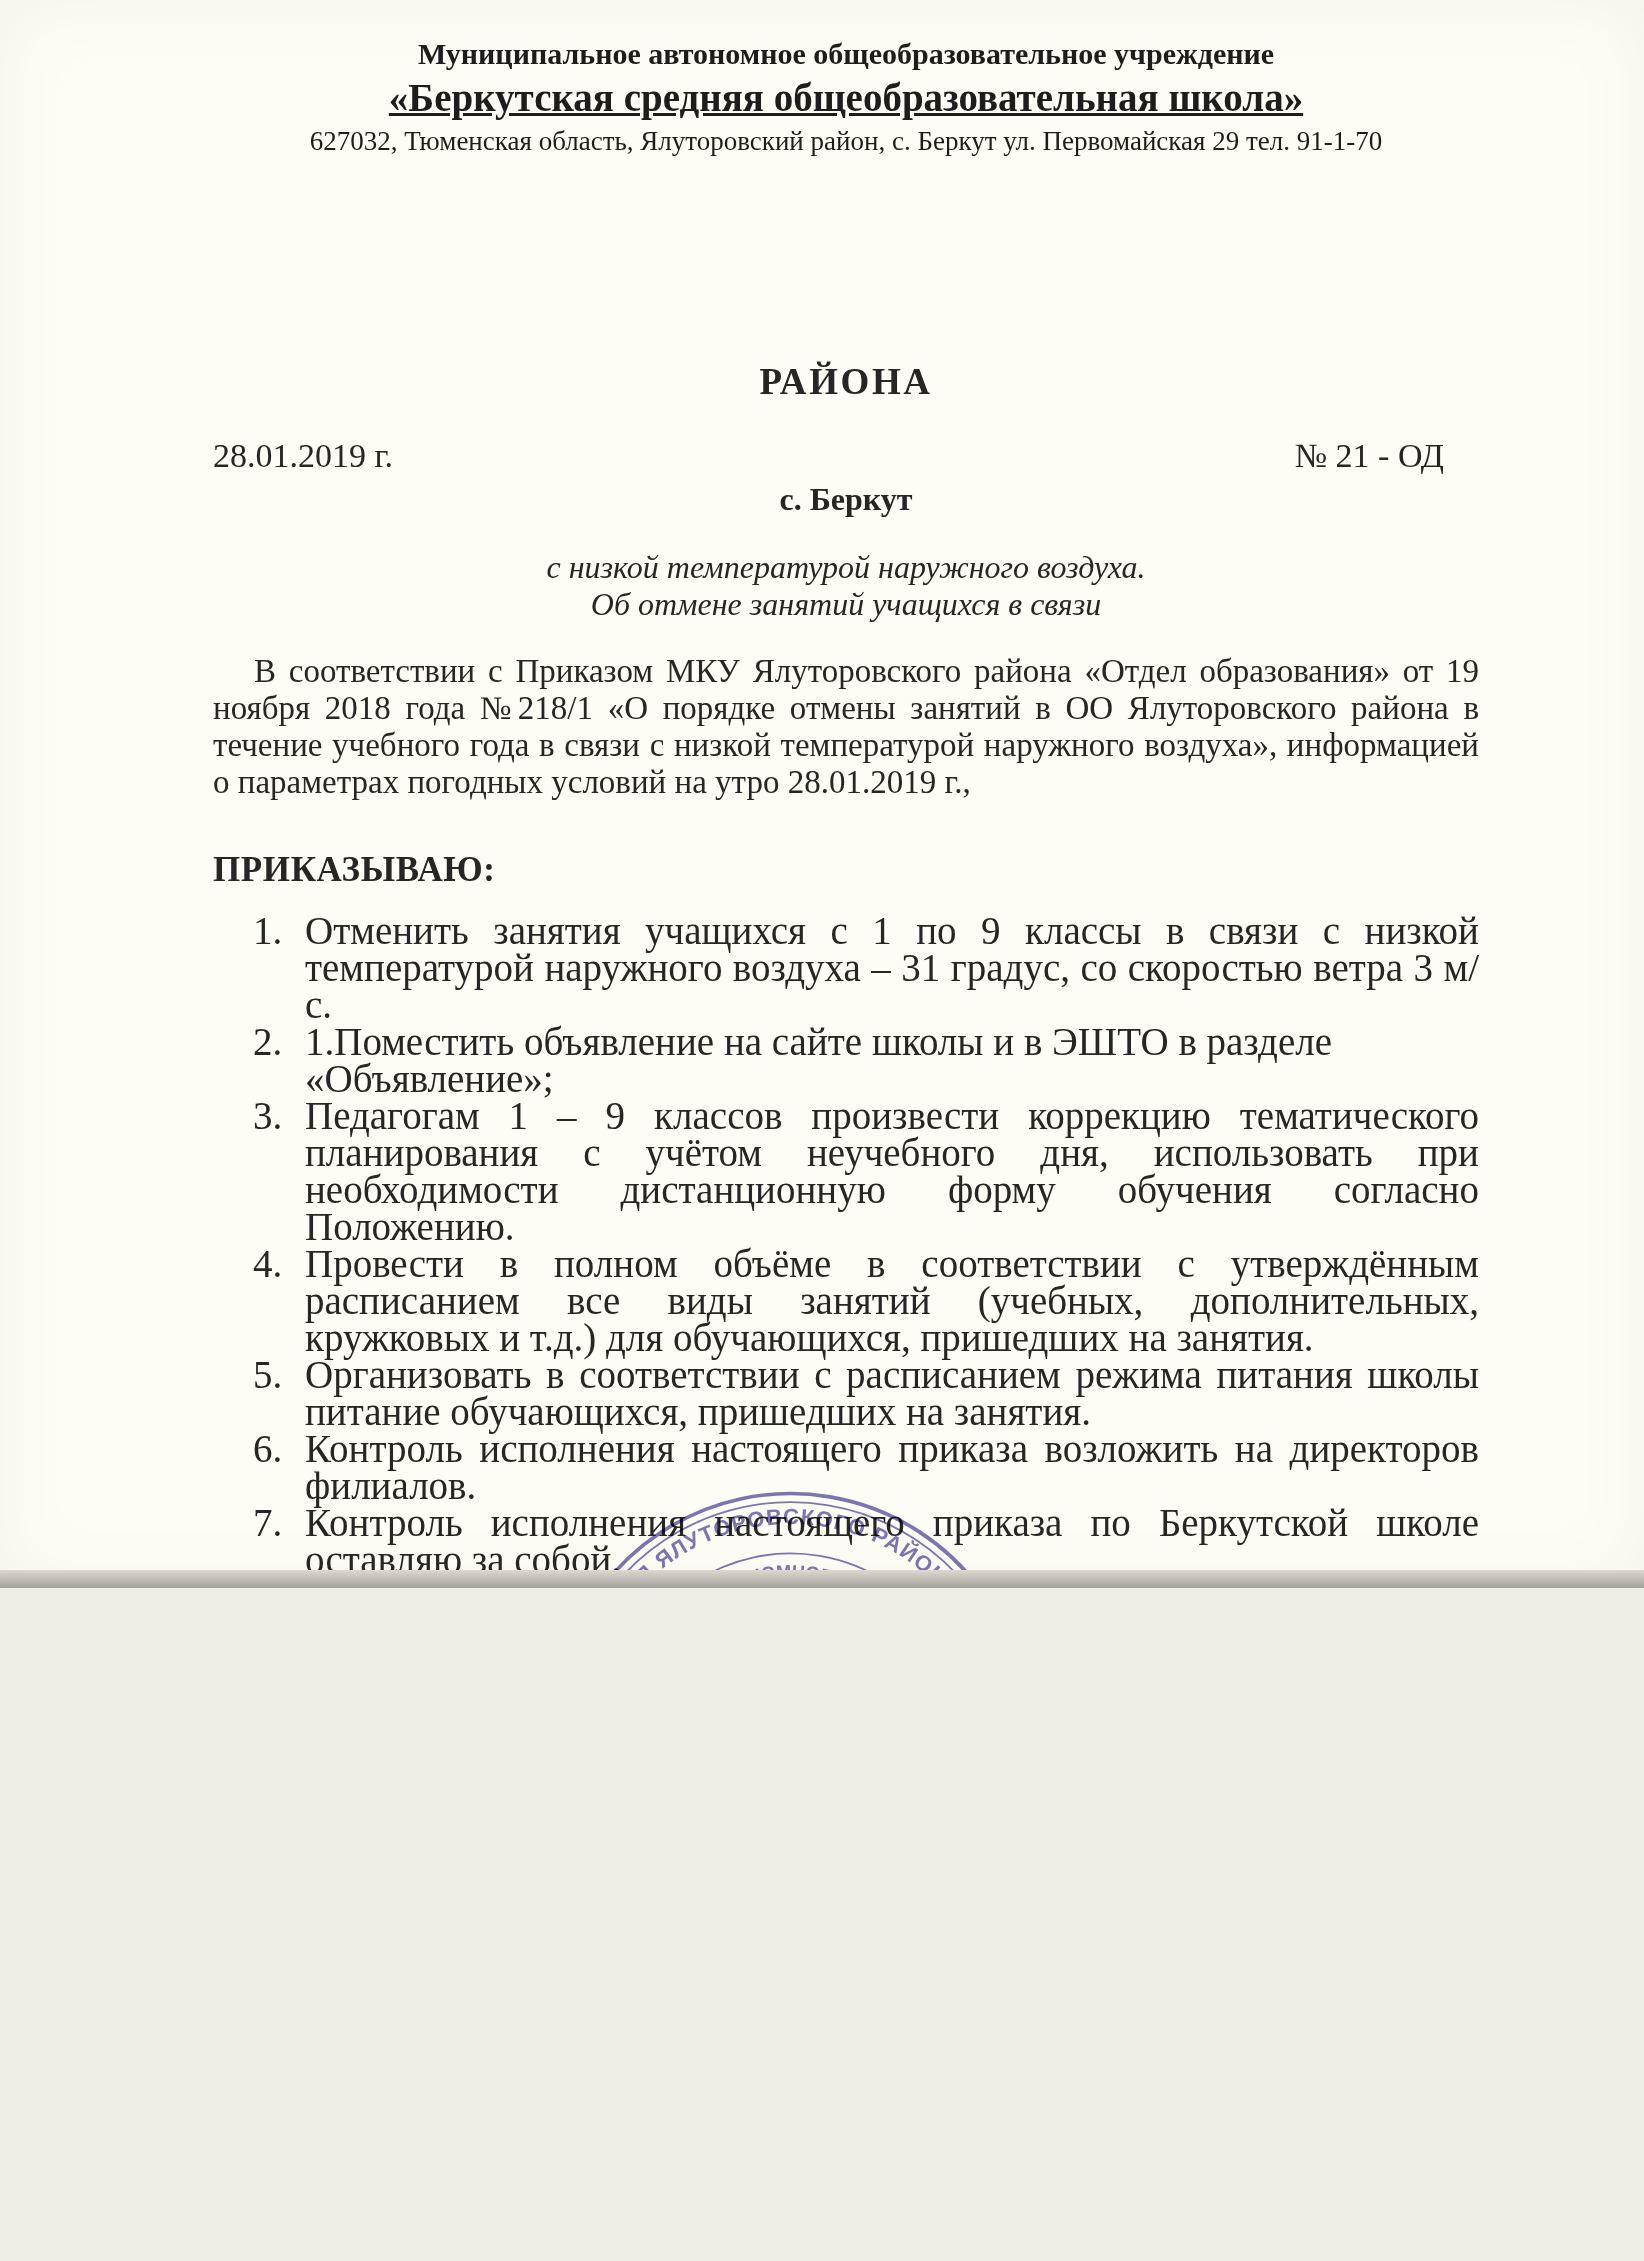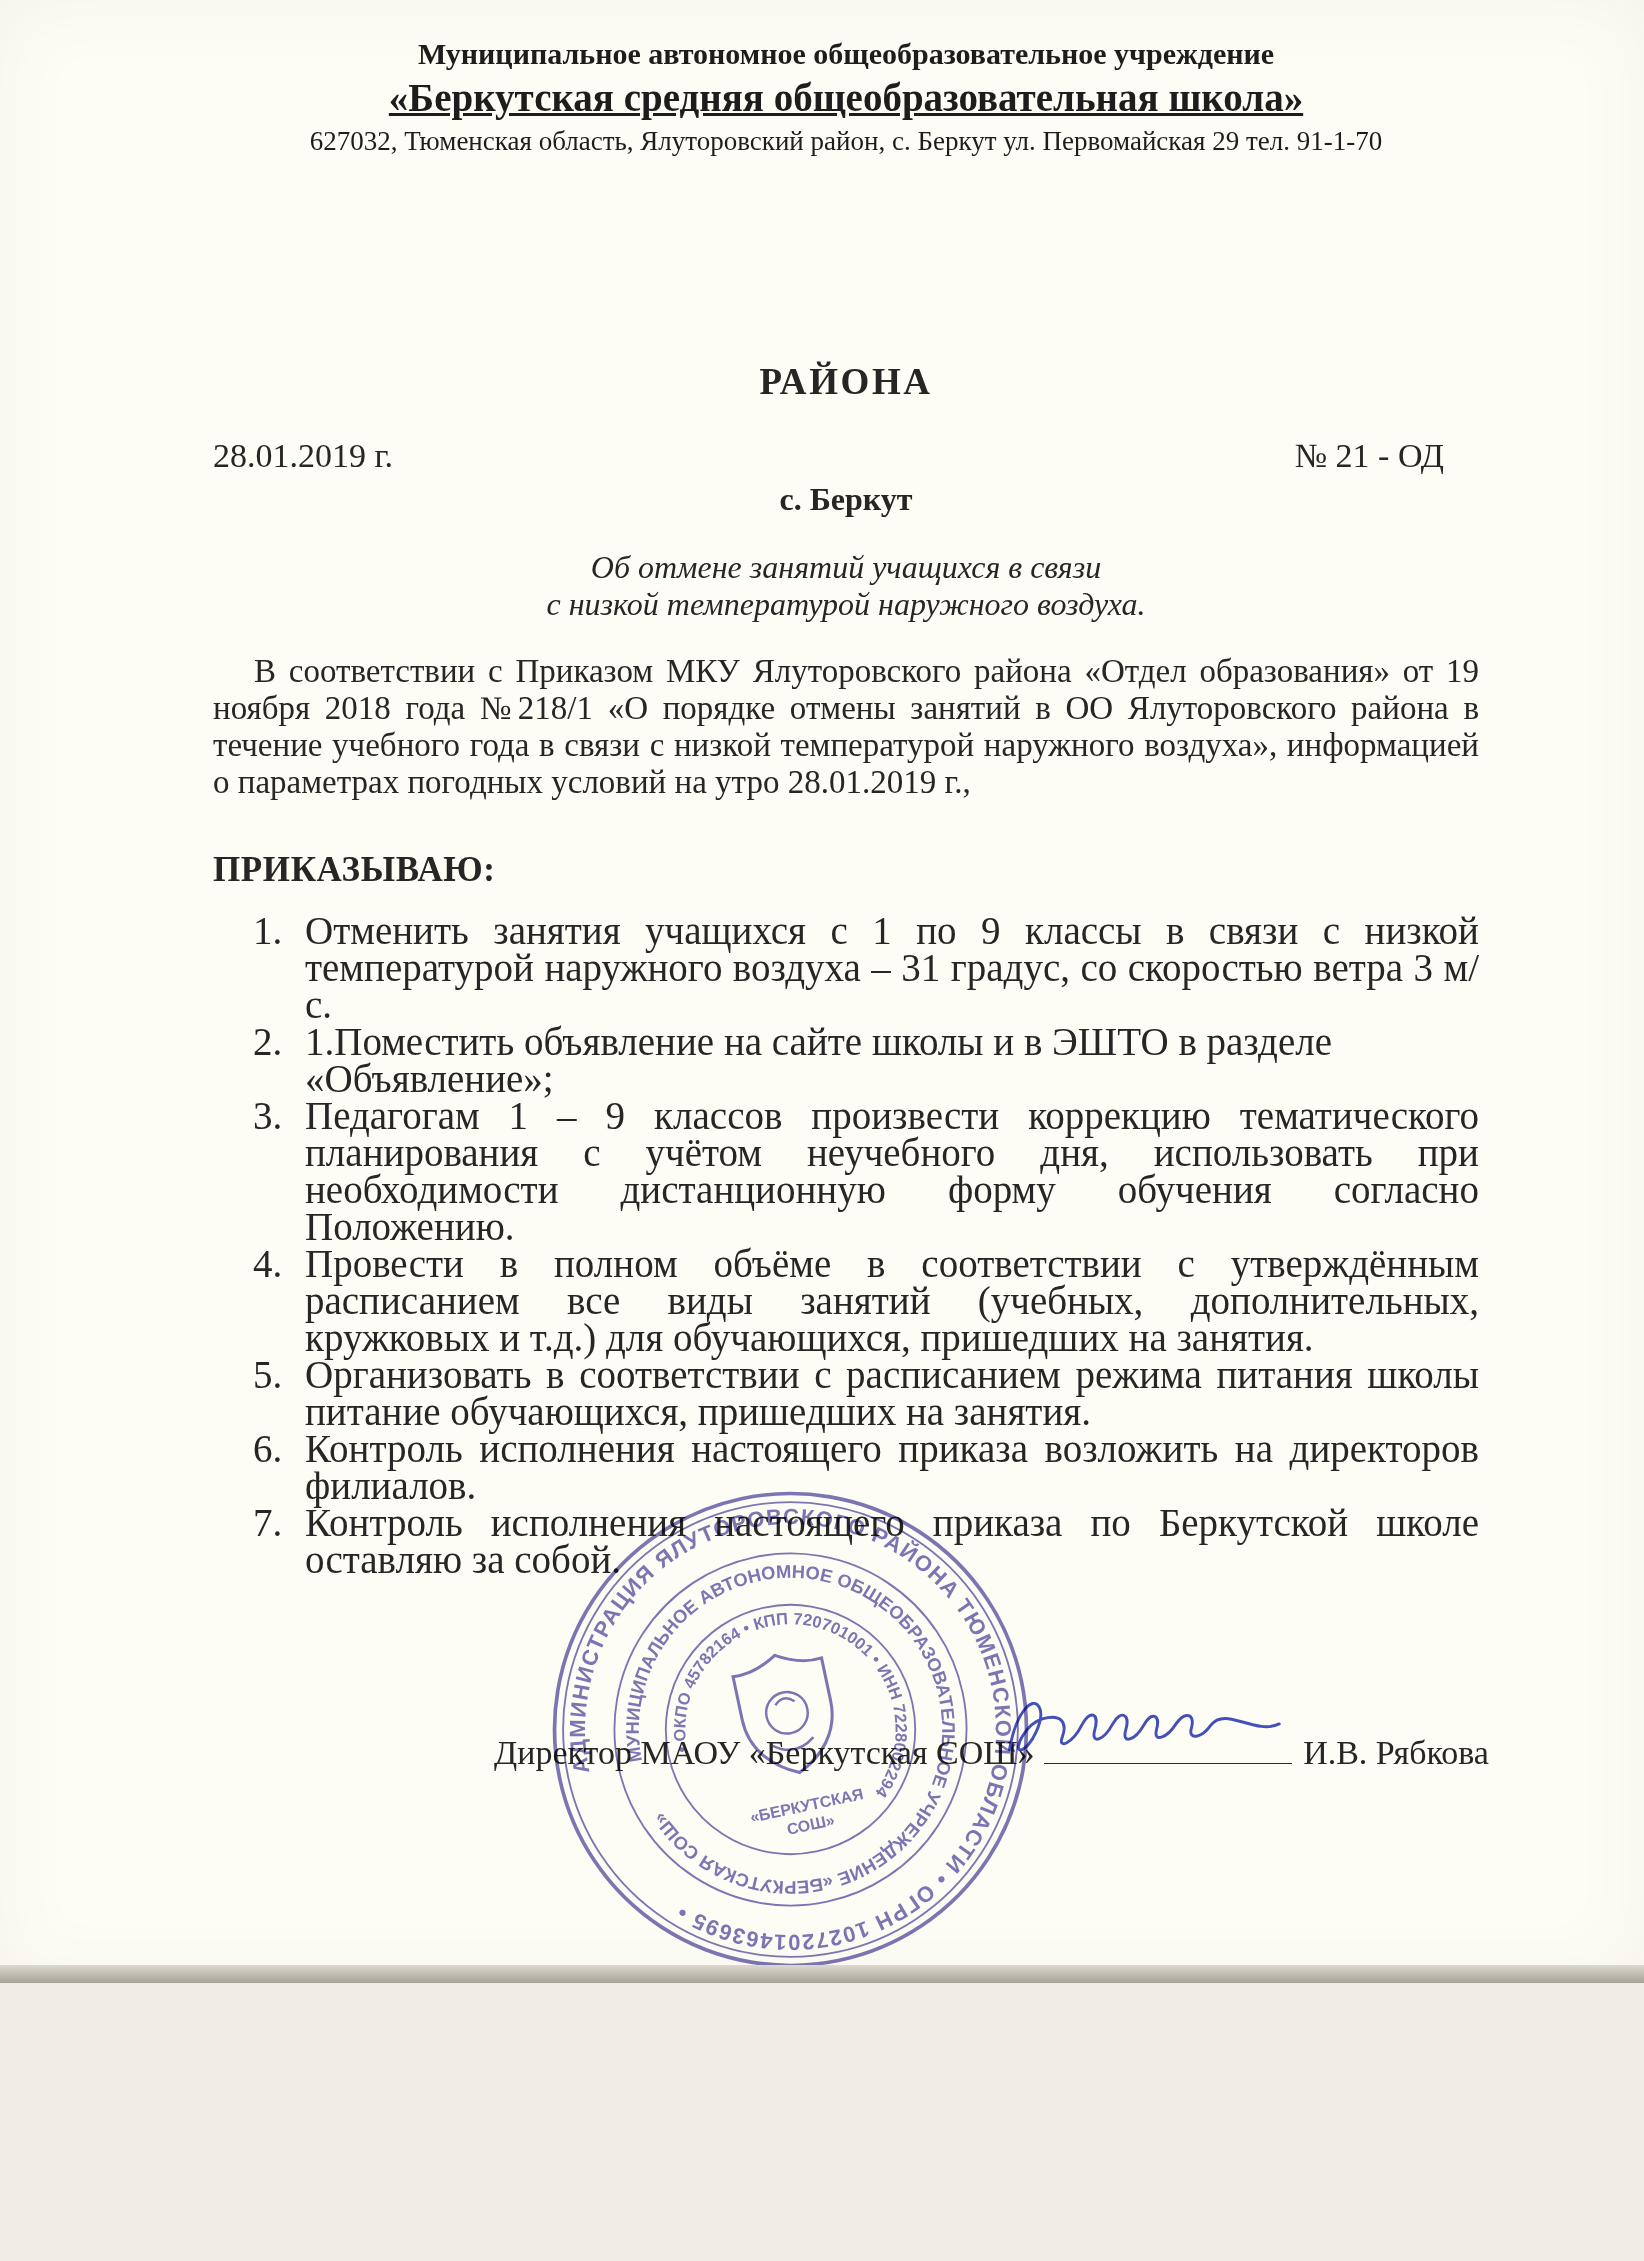--- a/index.html
+++ b/index.html
@@ -4,21 +4,21 @@
 <style>
   * { margin:0; padding:0; box-sizing:border-box; }
   html, body { width:1645px; }
   body {
     font-family: "Liberation Serif", "DejaVu Serif", serif;
     color:#272624;
     background:#efede6;
   }
   .page {
     position:relative;
-    width:1645px; height:1983px;
+    width:1645px; height:1588px;
     background:#fdfcf5;
     padding:35px 166px 0 213px;
     overflow:hidden;
     box-shadow: inset 0 0 77px rgba(120,110,80,0.06);
   }
   
   .letterhead { text-align:center; color:#1e1d1b; }
   .org-type   { font-weight:bold; font-size:30px; line-height:1.25; }
   .org-name   { font-weight:bold; font-size:39px; line-height:1.3; text-decoration:underline; }
   .org-address{ font-size:27px; line-height:1.35; }
@@ -116,22 +116,22 @@
   <h1 class="doc-title">РАЙОНА</h1>
 
   <div class="meta-row">
     <span class="doc-date">28.01.2019 г.</span>
     <span class="doc-number">№ 21 - ОД</span>
   </div>
 
   <div class="doc-place">с. Беркут</div>
 
   <div class="doc-subject">
+    <div>с низкой температурой наружного воздуха.</div>
     <div>Об отмене занятий учащихся в связи</div>
-    <div>с низкой температурой наружного воздуха.</div>
   </div>
 
   <p class="preamble">В соответствии с Приказом МКУ Ялуторовского района «Отдел образования» от 19 ноября 2018 года №218/1 «О порядке отмены занятий в ОО Ялуторовского района в течение учебного года в связи с низкой температурой наружного воздуха», информацией о параметрах погодных условий на утро 28.01.2019 г.,</p>
 
   <div class="order-word">ПРИКАЗЫВАЮ:</div>
 
   <ol class="order-items">
     <li><span>Отменить занятия учащихся с 1 по 9 классы в связи с низкой температурой наружного воздуха  – 31 градус, со скоростью ветра 3 м/с.</span></li>
     <li>
       <div class="sub-line">1.Поместить объявление на сайте школы и в ЭШТО в разделе «Объявление»;</div>

